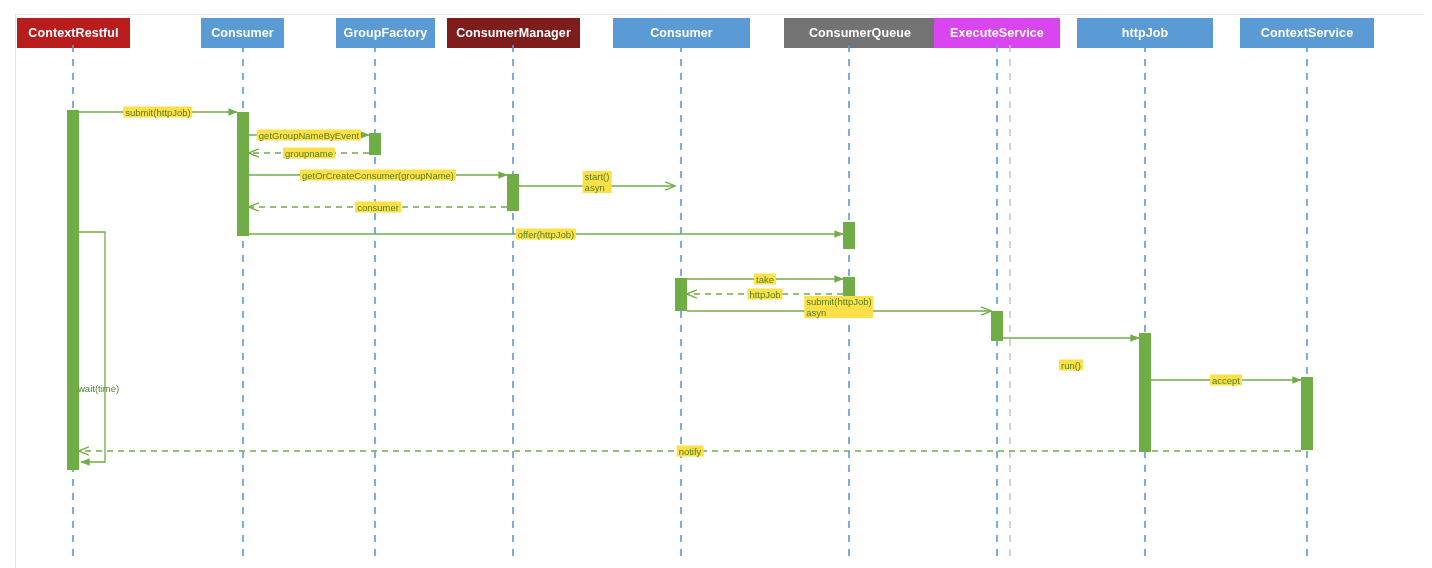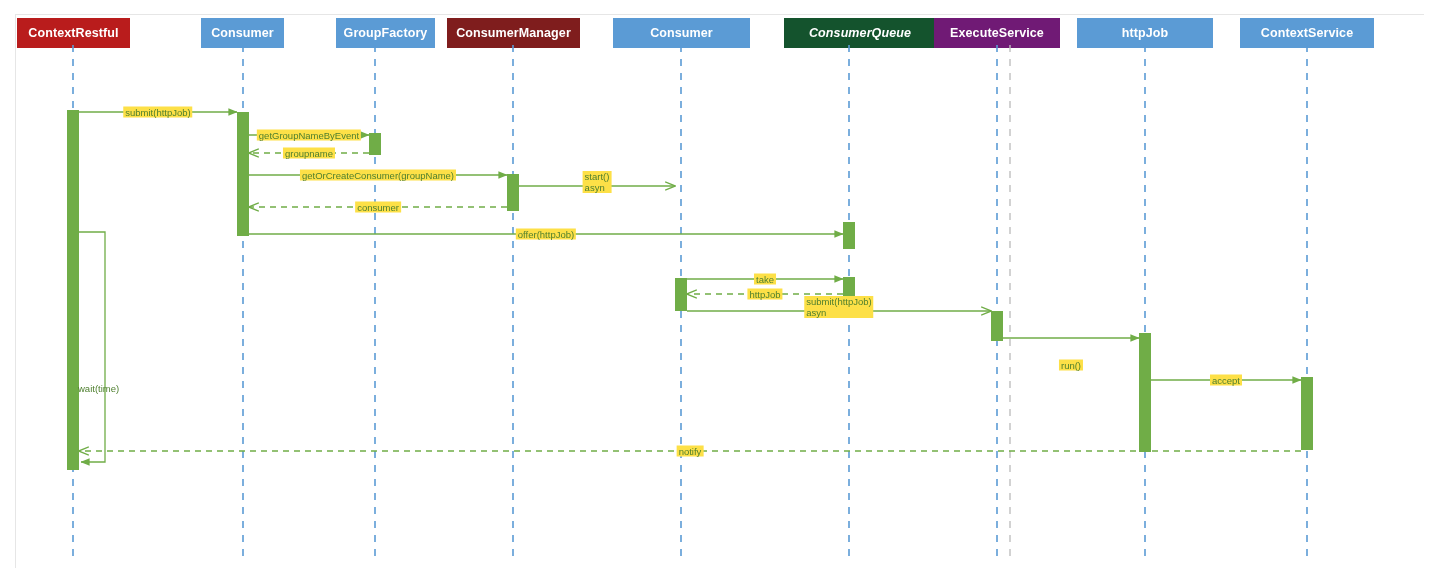--- a/index.html
+++ b/index.html
@@ -56,24 +56,24 @@
       </div>
       <div class="actor-box" style="left: 325px; top: 18px; width: 99px; background: rgb(91, 155, 213); color: rgb(255, 255, 255); margin-left: 11px;">
         <span>GroupFactory</span>
       </div>
       <div class="actor-box" style="left: 447px; top: 18px; width: 133px; background: #7f1d1d; color: rgb(255, 255, 255);">
         <span>ConsumerManager</span>
       </div>
       <div class="actor-box" style="left: 613px; top: 18px; width: 137px; background: rgb(91, 155, 213); color: rgb(255, 255, 255);">
         <span>Consumer</span>
       </div>
-      <div class="actor-box" style="left: 784px; top: 18px; width: 152px; background: #14532d; color: rgb(255, 255, 255); font-style: italic;">
+      <div class="actor-box" style="left: 784px; top: 18px; width: 152px; background: #737373; color: rgb(255, 255, 255);">
         <span>ConsumerQueue</span>
       </div>
-      <div class="actor-box" style="left: 934px; top: 18px; width: 126px; background: #701a75; color: rgb(255, 255, 255);">
+      <div class="actor-box" style="left: 934px; top: 18px; width: 126px; background: #d946ef; color: rgb(255, 255, 255);">
         <span>ExecuteService</span>
       </div>
       <div class="actor-box" style="left: 1077px; top: 18px; width: 136px; background: rgb(91, 155, 213); color: rgb(255, 255, 255);">
         <span>httpJob</span>
       </div>
       <div class="actor-box" style="left: 1240px; top: 18px; width: 134px; background: rgb(91, 155, 213); color: rgb(255, 255, 255);">
         <span>ContextService</span>
       </div>
     </div>
 

